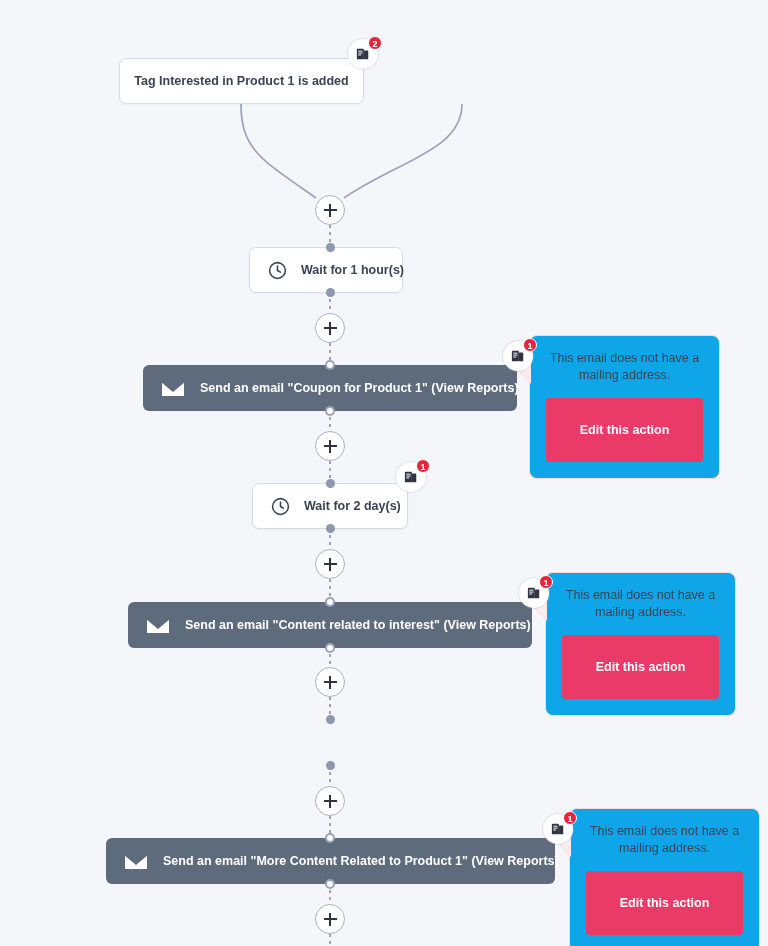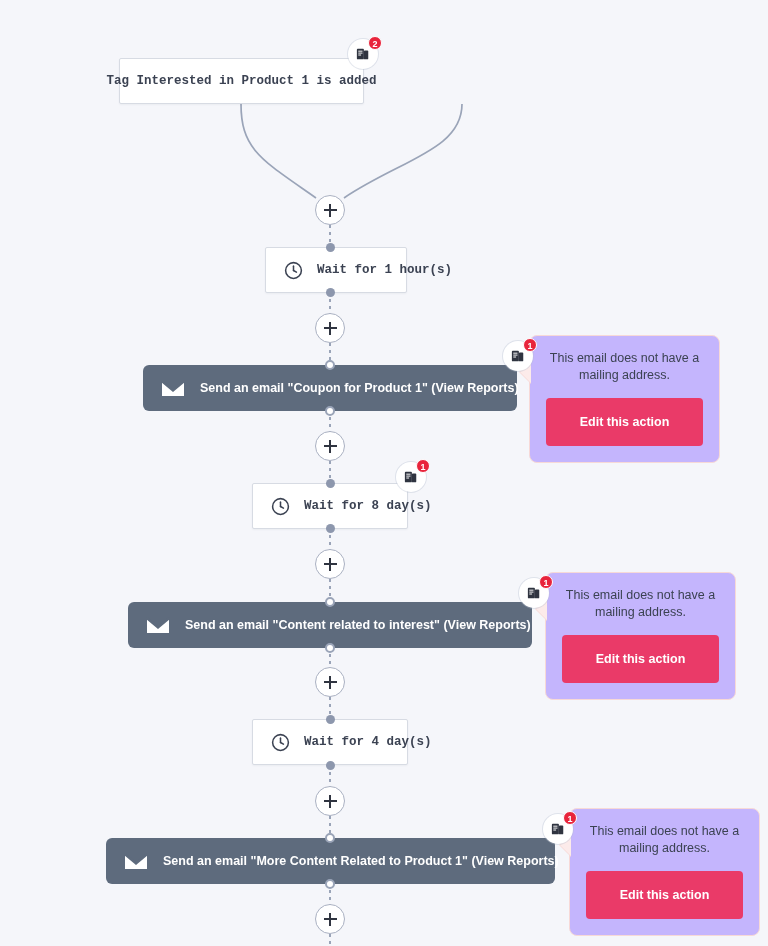--- a/index.html
+++ b/index.html
@@ -41,27 +41,26 @@
     color: #3b4252;
     letter-spacing: -0.1px;
     white-space: nowrap;
   }
 
   
   .node {
     position: absolute;
     background: #ffffff;
     border: 1px solid #d7dbe3;
-    border-radius: 2px;
+    border-radius: 7px;
     box-sizing: border-box;
     display: flex;
     align-items: center;
     z-index: 3;
     box-shadow: 0 1px 2px rgba(40,50,70,0.05);
-    font-family: Liberation Mono, monospace;
   }
   .node-label {
     font-size: 12.5px;
     font-weight: bold;
     color: #3b4252;
     white-space: nowrap;
   }
 
   
   .trigger-box {
@@ -173,21 +172,21 @@
     line-height: 14px;
     text-align: center;
     padding: 0 1px;
     box-sizing: border-box;
     border: 1.5px solid #ffffff;
   }
 
   
   .callout {
     position: absolute;
-    background: #c4b5fd;
+    background: #0ea5e9;
     border: 1px solid #f7d9d7;
     border-radius: 8px;
     box-sizing: border-box;
     padding: 14px 16px 16px;
     z-index: 6;
     text-align: center;
   }
   .callout .callout-text {
     font-size: 12.5px;
     line-height: 1.35;
@@ -199,21 +198,21 @@
     display: block;
     width: 100%;
     background: #e8356d;
     background: #ea3a68;
     color: #ffffff;
     border: none;
     border-radius: 4px;
     font-family: "Liberation Sans", sans-serif;
     font-size: 12.5px;
     font-weight: bold;
-    padding: 17px 0;
+    padding: 25px 0;
     cursor: pointer;
   }
   
   .callout .arrow {
     position: absolute;
     left: -10px;
     width: 0; height: 0;
     border-top: 11px solid transparent;
     border-bottom: 11px solid transparent;
     border-right: 11px solid #fcebea;
@@ -269,21 +268,21 @@
         <rect x="2.6" y="8.6" width="3.2" height="1.1" fill="#ffffff"></rect>
       </svg>
     </span>
     <span class="count">2</span>
   </div>
 
 
   <div class="plus-node" style="left:315px; top:195px;"></div>
 
   <div class="port" style="left:326px; top:243px;"></div>
-  <div class="node wait-node" style="left:249px; top:247px; width:142px;margin-left:16px;">
+  <div class="node wait-node" style="left:249px; top:247px; width:154px;">
     <span>
       <svg class="icon" width="19" height="19" viewBox="0 0 20 20" xmlns="http://www.w3.org/2000/svg">
         <circle cx="10" cy="10" r="8.3" fill="none" stroke="#3b4252" stroke-width="1.6"></circle>
         <line x1="10" y1="10" x2="10" y2="5.4" stroke="#3b4252" stroke-width="1.6" stroke-linecap="round"></line>
         <line x1="10" y1="10" x2="13.1" y2="11.7" stroke="#3b4252" stroke-width="1.6" stroke-linecap="round"></line>
       </svg>
     </span>
     <span class="node-label">Wait for 1 hour(s)</span>
   </div>
   <div class="port" style="left:326px; top:288px;"></div>
@@ -327,21 +326,21 @@
 
   <div class="port" style="left:326px; top:479px;"></div>
   <div class="node wait-node" style="left:252px; top:483px; width:156px;">
     <span>
       <svg class="icon" width="19" height="19" viewBox="0 0 20 20" xmlns="http://www.w3.org/2000/svg">
         <circle cx="10" cy="10" r="8.3" fill="none" stroke="#3b4252" stroke-width="1.6"></circle>
         <line x1="10" y1="10" x2="10" y2="5.4" stroke="#3b4252" stroke-width="1.6" stroke-linecap="round"></line>
         <line x1="10" y1="10" x2="13.1" y2="11.7" stroke="#3b4252" stroke-width="1.6" stroke-linecap="round"></line>
       </svg>
     </span>
-    <span class="node-label">Wait for 8 day(s)</span>
+    <span class="node-label">Wait for 2 day(s)</span>
   </div>
   <div class="port" style="left:326px; top:524px;"></div>
 
   <div class="note-badge" style="left:396px; top:462px;">
     <span class="note-glyph">
       <svg class="icon" width="14" height="14" viewBox="0 0 16 16" xmlns="http://www.w3.org/2000/svg">
         <rect x="1" y="2" width="8" height="12" rx="1" fill="#2f3440"></rect>
         <rect x="9" y="4" width="5" height="10" rx="1" fill="#2f3440"></rect>
         <rect x="2.6" y="4.2" width="4.8" height="1.1" fill="#ffffff"></rect>
         <rect x="2.6" y="6.4" width="4.8" height="1.1" fill="#ffffff"></rect>
@@ -382,30 +381,20 @@
   <div class="callout" style="left:545px; top:572px; width:191px;">
     <span class="arrow-b" style="top:24px;"></span>
     <span class="arrow" style="top:25px;"></span>
     <span class="callout-text">This email does not have a mailing address.</span>
     <button class="callout-btn">Edit this action</button>
   </div>
 
   <div class="plus-node" style="left:315px; top:667px;"></div>
 
   <div class="port" style="left:326px; top:715px;"></div>
-  <div class="node wait-node" style="left:252px; top:719px; width:156px;">
-    <span>
-      <svg class="icon" width="19" height="19" viewBox="0 0 20 20" xmlns="http://www.w3.org/2000/svg">
-        <circle cx="10" cy="10" r="8.3" fill="none" stroke="#3b4252" stroke-width="1.6"></circle>
-        <line x1="10" y1="10" x2="10" y2="5.4" stroke="#3b4252" stroke-width="1.6" stroke-linecap="round"></line>
-        <line x1="10" y1="10" x2="13.1" y2="11.7" stroke="#3b4252" stroke-width="1.6" stroke-linecap="round"></line>
-      </svg>
-    </span>
-    <span class="node-label">Wait for 4 day(s)</span>
-  </div>
   <div class="port" style="left:326px; top:761px;"></div>
 
   <div class="plus-node" style="left:315px; top:786px;"></div>
 
   <div class="port hollow" style="left:325px; top:833px;"></div>
   <div class="email-bar" style="left:106px; top:838px; width:449px;">
     <span>
       <svg class="icon" width="24" height="17" viewBox="0 0 24 17" xmlns="http://www.w3.org/2000/svg">
         <path d="M1,1 h22 v15 h-22 z" fill="#ffffff"></path>
         <path d="M1,1 L12,10 L23,1 Z" fill="#5e6b7d"></path>

